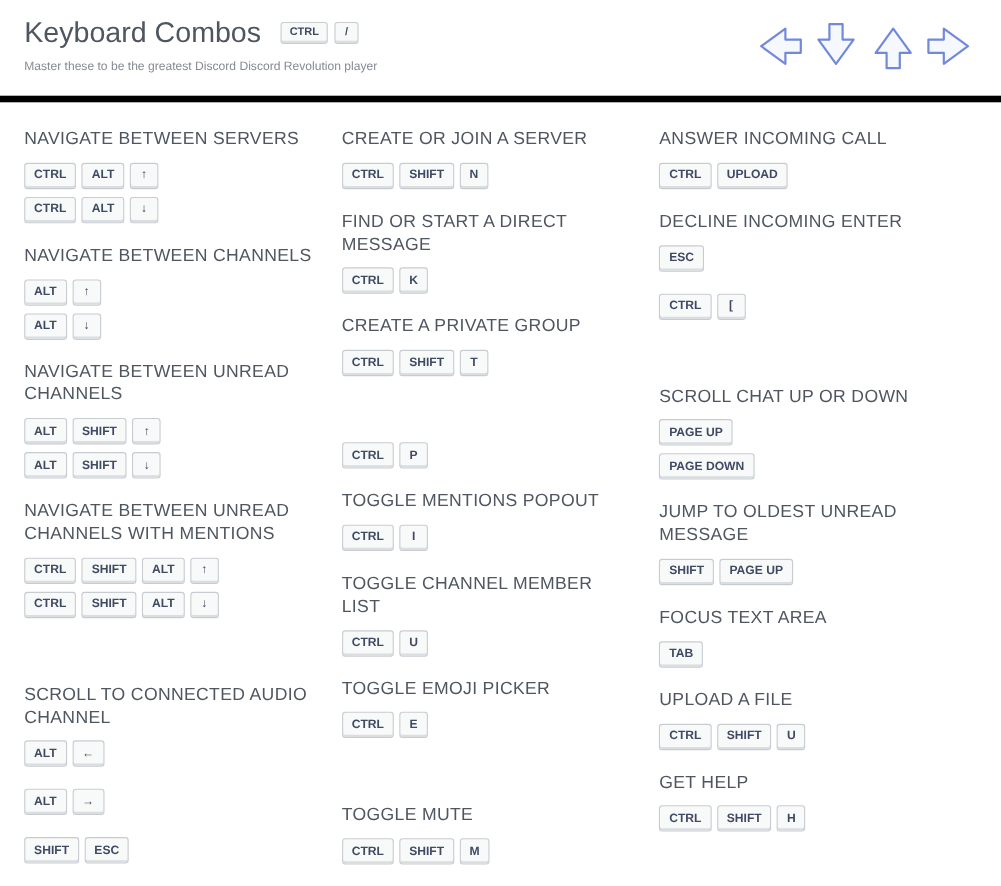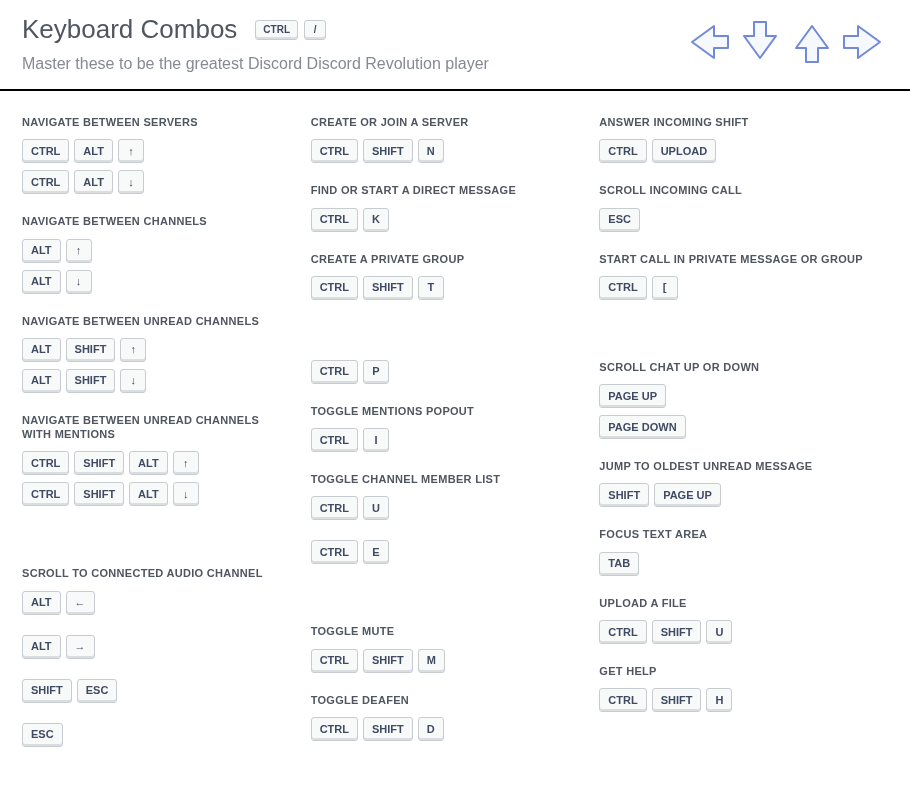--- a/index.html
+++ b/index.html
@@ -5,21 +5,21 @@
   * { box-sizing: border-box; margin: 0; padding: 0; }
   body {
     font-family: -apple-system, BlinkMacSystemFont, "Segoe UI", Helvetica, Arial, sans-serif;
     background: #ffffff;
     color: #4f5660;
     width: 910px;
     padding: 0;
   }
   .header {
     padding: 14px 22px 16px 22px;
-    border-bottom: 2px solid #000000;
+    border-bottom: 6px solid #000000;
     display: flex;
     justify-content: space-between;
     align-items: flex-start;
   }
   .header-left {
     display: flex;
     flex-direction: column;
   }
   .title-row {
     display: flex;
@@ -29,21 +29,21 @@
   .title {
     font-size: 26px;
     font-weight: 400;
     color: #4f5660;
   }
   .title-keys {
     display: flex;
     gap: 6px;
   }
   .subtitle {
-    font-size: 16px;
+    font-size: 11px;
     color: #858a93;
     margin-top: 10px;
   }
   .arrow-icons {
     display: flex;
     gap: 4px;
     align-items: center;
     margin-top: 4px;
   }
   .arrow-icons svg { width: 48px; height: 48px; }
@@ -56,22 +56,22 @@
   .col {
     flex: 1;
     padding-right: 24px;
     min-width: 0;
   }
   .cat {
     margin-bottom: 20px;
   }
   .gap { height: 40px; }
   .cat-label {
-    font-size: 11px;
-    font-weight: 700;
+    font-size: 16px;
+    font-weight: 400;
     color: #4f5660;
     letter-spacing: 0.3px;
     margin-bottom: 10px;
     line-height: 1.3;
   }
   .combo-row {
     display: flex;
     gap: 5px;
     margin-bottom: 7px;
   }
@@ -255,20 +255,21 @@
         </div>
       </div>
       <div class="cat">
         <div class="cat-label">TOGGLE CHANNEL MEMBER LIST</div>
         <div class="combo-row">
           <span class="key">CTRL</span>
           <span class="key">U</span>
         </div>
       </div>
       <div class="cat">
+        <div class="cat-label">TOGGLE EMOJI PICKER</div>
         <div class="combo-row">
           <span class="key">CTRL</span>
           <span class="key">E</span>
         </div>
       </div>
       <div class="gap"></div>
       <div class="cat">
         <div class="cat-label">TOGGLE MUTE</div>
         <div class="combo-row">
           <span class="key">CTRL</span>
@@ -280,34 +281,33 @@
         <div class="cat-label">TOGGLE DEAFEN</div>
         <div class="combo-row">
           <span class="key">CTRL</span>
           <span class="key">SHIFT</span>
           <span class="key">D</span>
         </div>
       </div>
     </div>
     <div class="col">
       <div class="cat">
-        <div class="cat-label">ANSWER INCOMING SHIFT</div>
+        <div class="cat-label">ANSWER INCOMING CALL</div>
         <div class="combo-row">
           <span class="key">CTRL</span>
           <span class="key">UPLOAD</span>
         </div>
       </div>
       <div class="cat">
-        <div class="cat-label">SCROLL INCOMING CALL</div>
+        <div class="cat-label">DECLINE INCOMING ENTER</div>
         <div class="combo-row">
           <span class="key">ESC</span>
         </div>
       </div>
       <div class="cat">
-        <div class="cat-label">START CALL IN PRIVATE MESSAGE OR GROUP</div>
         <div class="combo-row">
           <span class="key">CTRL</span>
           <span class="key">[</span>
         </div>
       </div>
       <div class="gap"></div>
       <div class="cat">
         <div class="cat-label">SCROLL CHAT UP OR DOWN</div>
         <div class="combo-row">
           <span class="key">PAGE UP</span>

